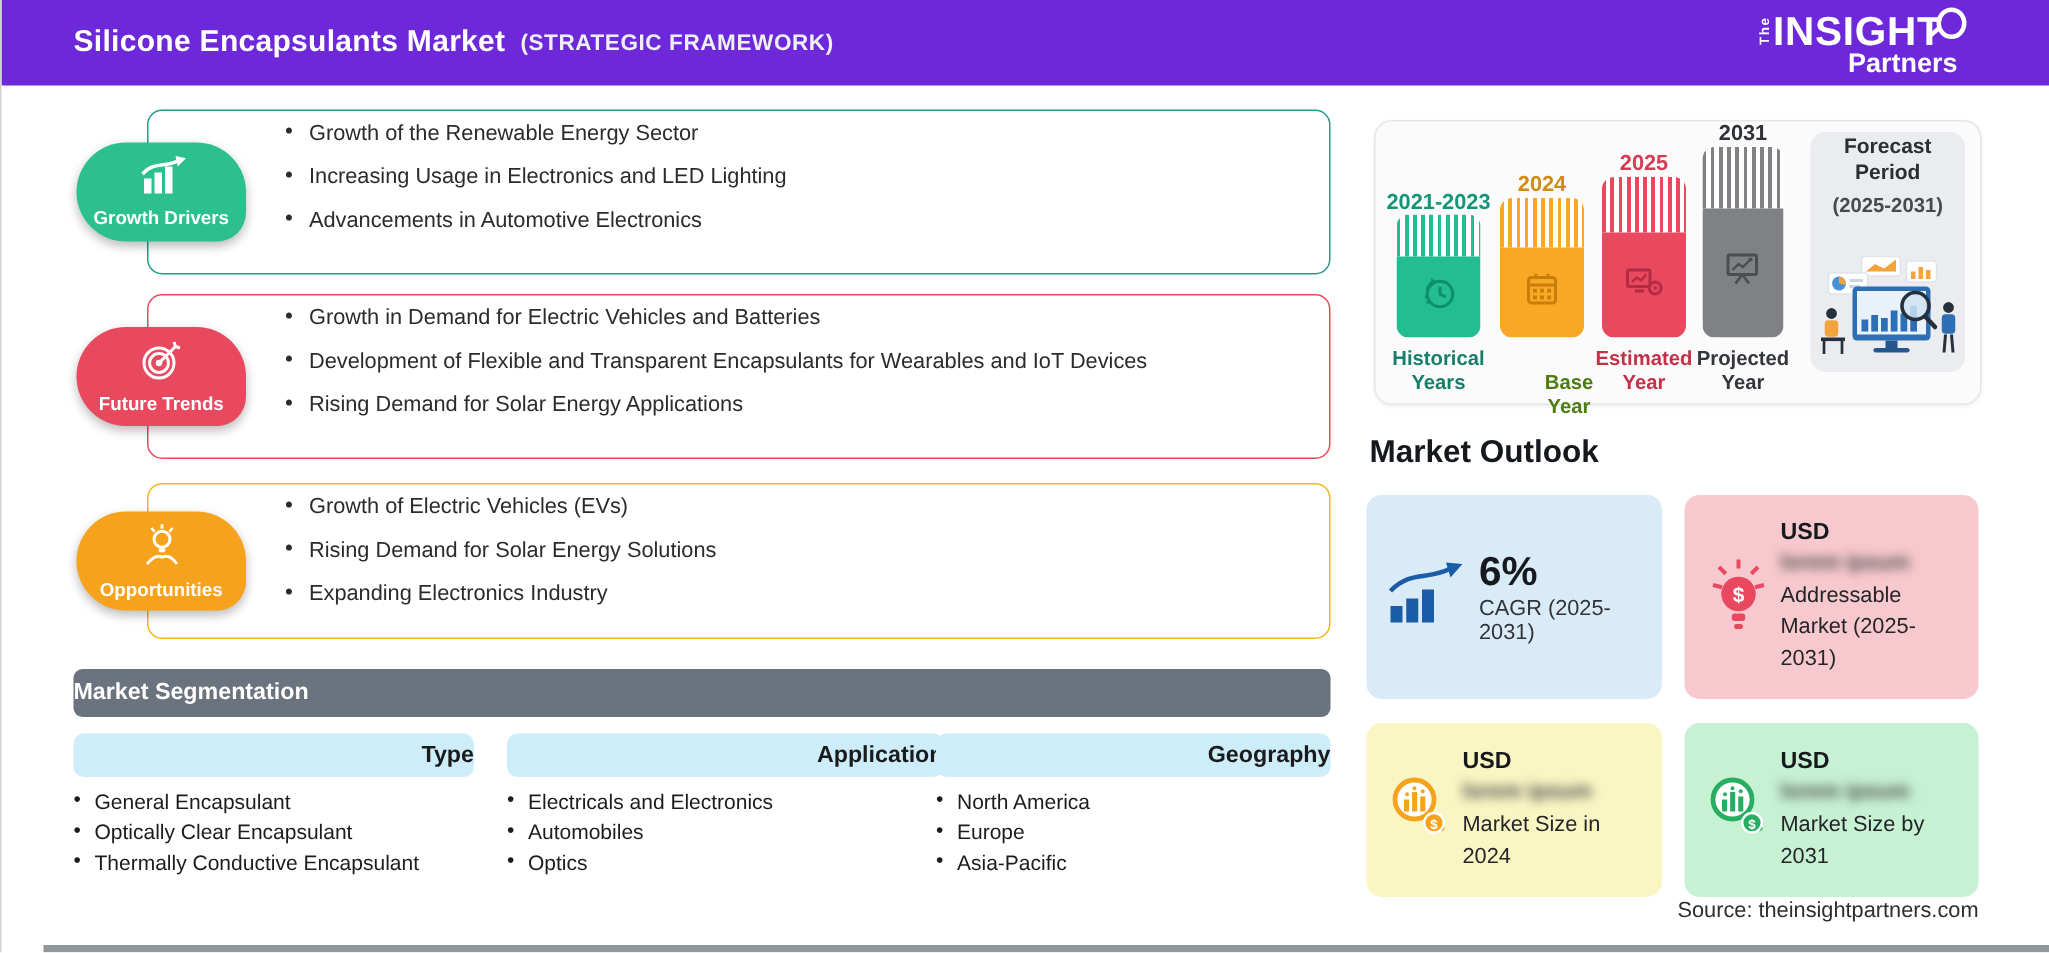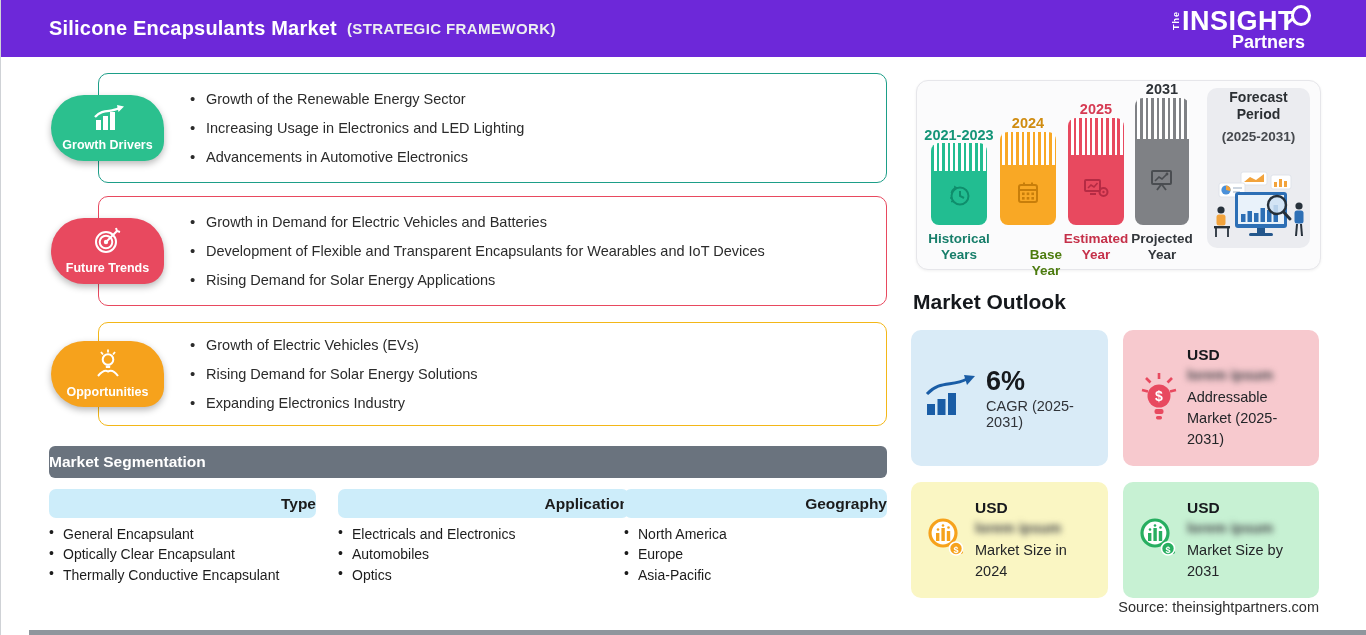--- a/index.html
+++ b/index.html
@@ -16,21 +16,21 @@
   .logo-the{writing-mode:vertical-rl;transform:rotate(180deg);font-size:9px;font-weight:bold;
     letter-spacing:1px;margin-top:4px;margin-right:1px;}
   .logo-insight{font-size:27px;font-weight:bold;letter-spacing:.5px;line-height:28px;}
   .logo-lens{position:relative;width:15px;height:15px;border:3px solid #fff;border-radius:50%;
     margin-left:-4px;margin-top:-2px;}
   .logo-lens::after{content:"";position:absolute;left:-6px;bottom:-4px;width:3px;height:11px;
     background:#fff;transform:rotate(50deg);border-radius:2px;}
   .logo-partners{font-size:18px;font-weight:bold;text-align:right;margin-top:-3px;margin-right:6px;}
   
   .fw-box{position:absolute;left:97px;width:789px;border-radius:10px;background:#fff;
-    display:flex;flex-direction:column;justify-content:center;padding-left:91px;box-sizing:border-box;}
+    display:flex;flex-direction:column;justify-content:flex-start;padding-left:91px;box-sizing:border-box;}
   .fw-box li, .fw-box .fw-item{list-style:none;font-size:14.5px;color:#2b2b2b;}
   .fw-item{position:relative;padding:6.5px 0 6.5px 16px;}
   .fw-item::before{content:"•";position:absolute;left:0;top:5px;color:#2b2b2b;font-size:15px;}
   .box-drivers{top:73px;height:110px;border:1.6px solid #1D9E88;}
   .box-trends{top:196px;height:110px;border:1.6px solid #E8495F;}
   .box-opps{top:322px;height:104px;border:1.6px solid #F3B718;}
   .fw-badge{position:absolute;left:50px;width:113px;height:66px;border-radius:34px 34px 20px 34px;
     display:flex;flex-direction:column;align-items:center;justify-content:center;
     box-shadow:0 3px 7px rgba(0,0,0,.28);z-index:3;}
   .badge-drivers{top:95px;background:#2BC08E;}

